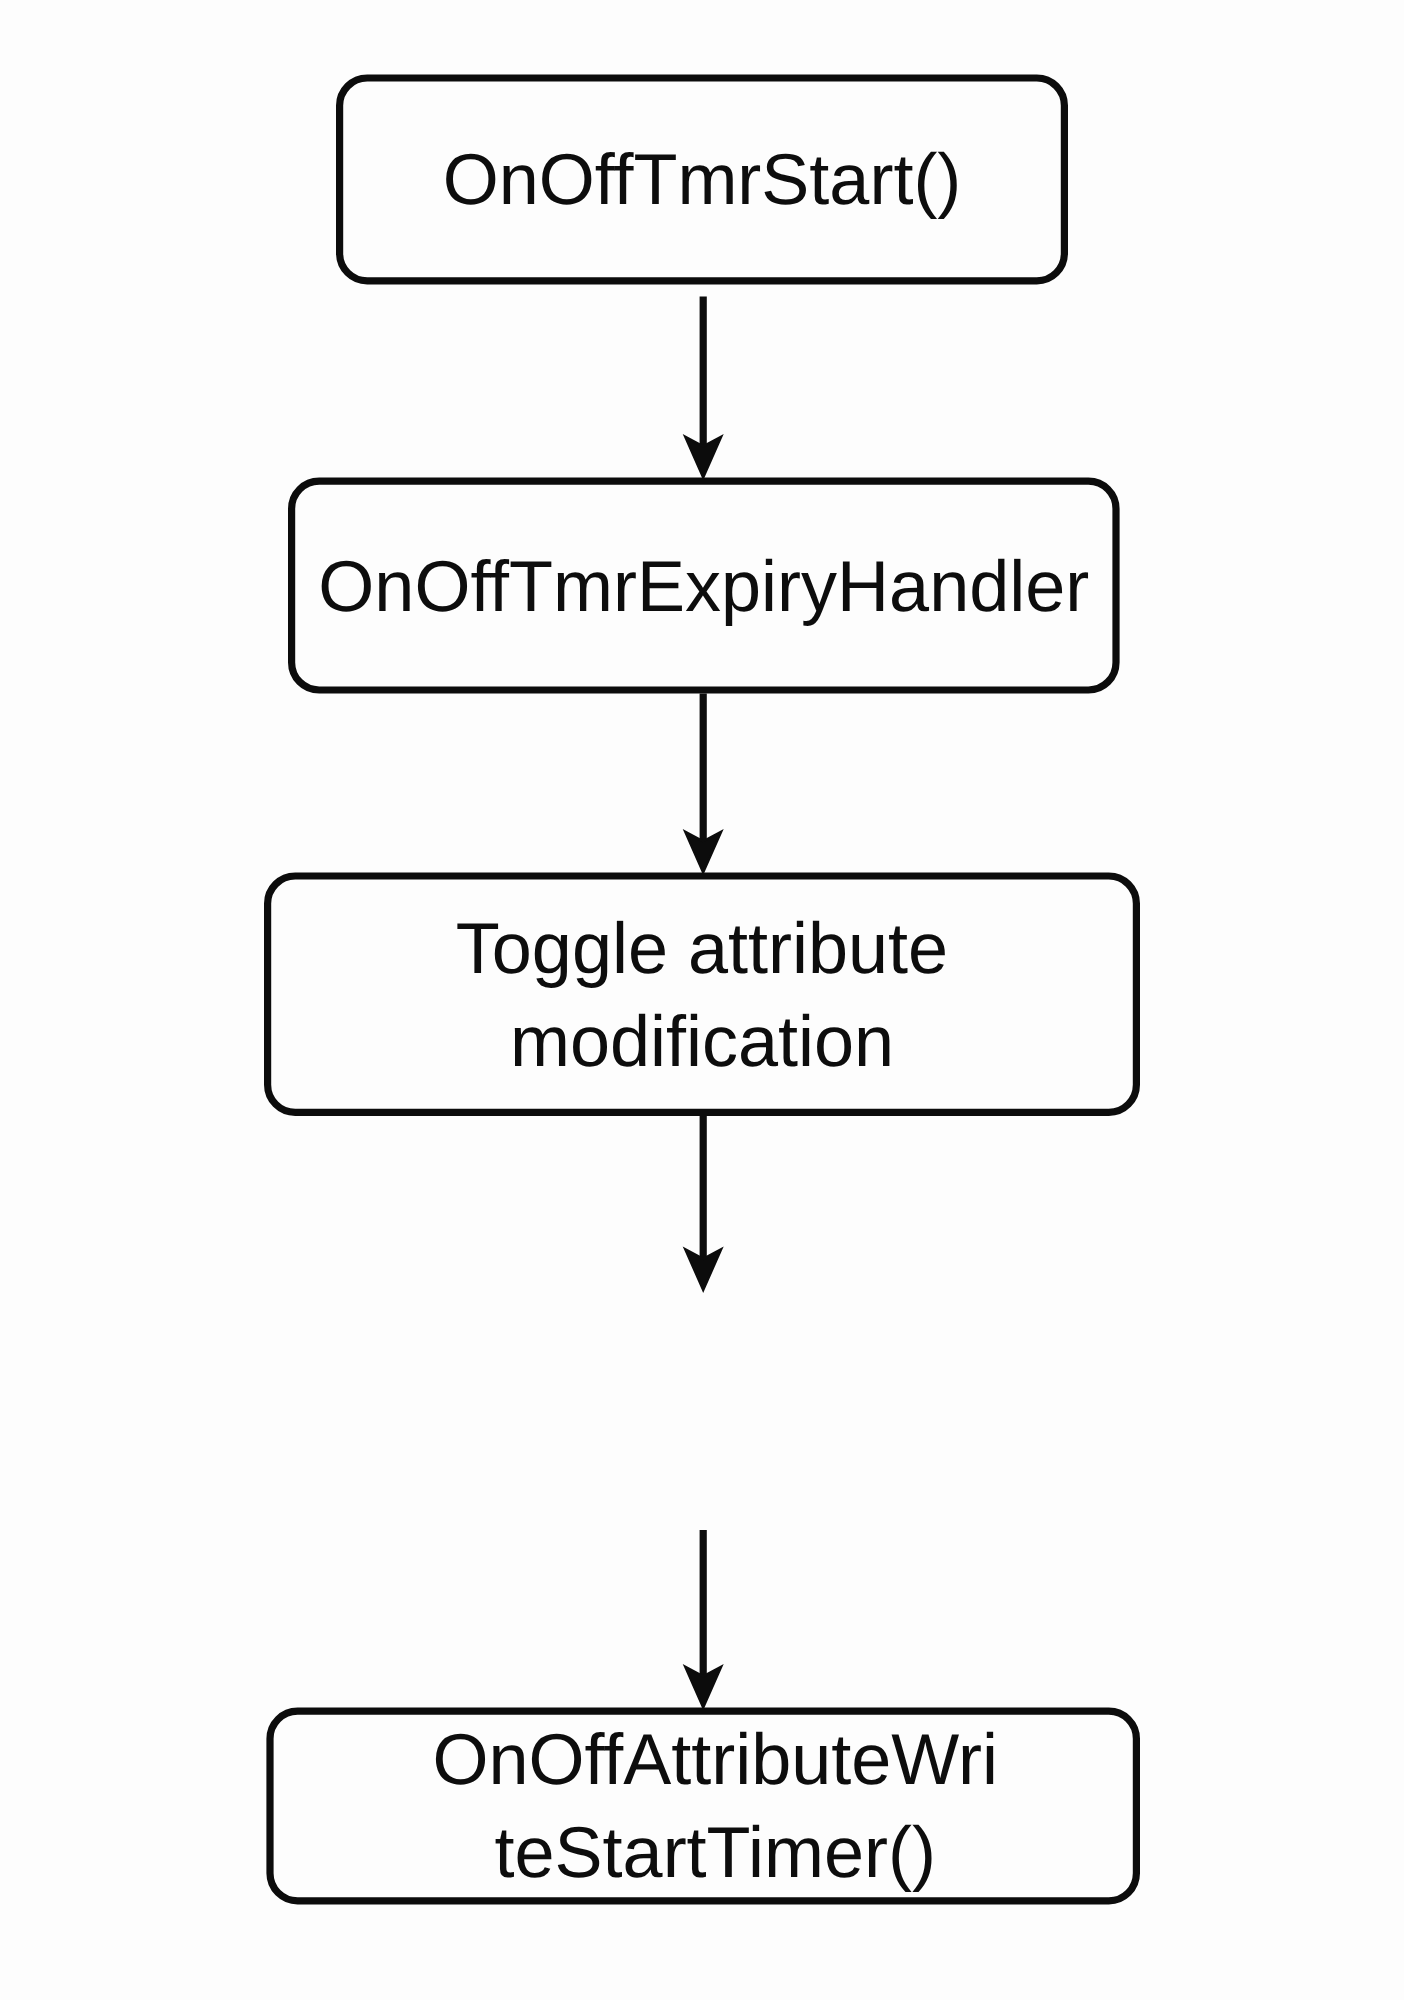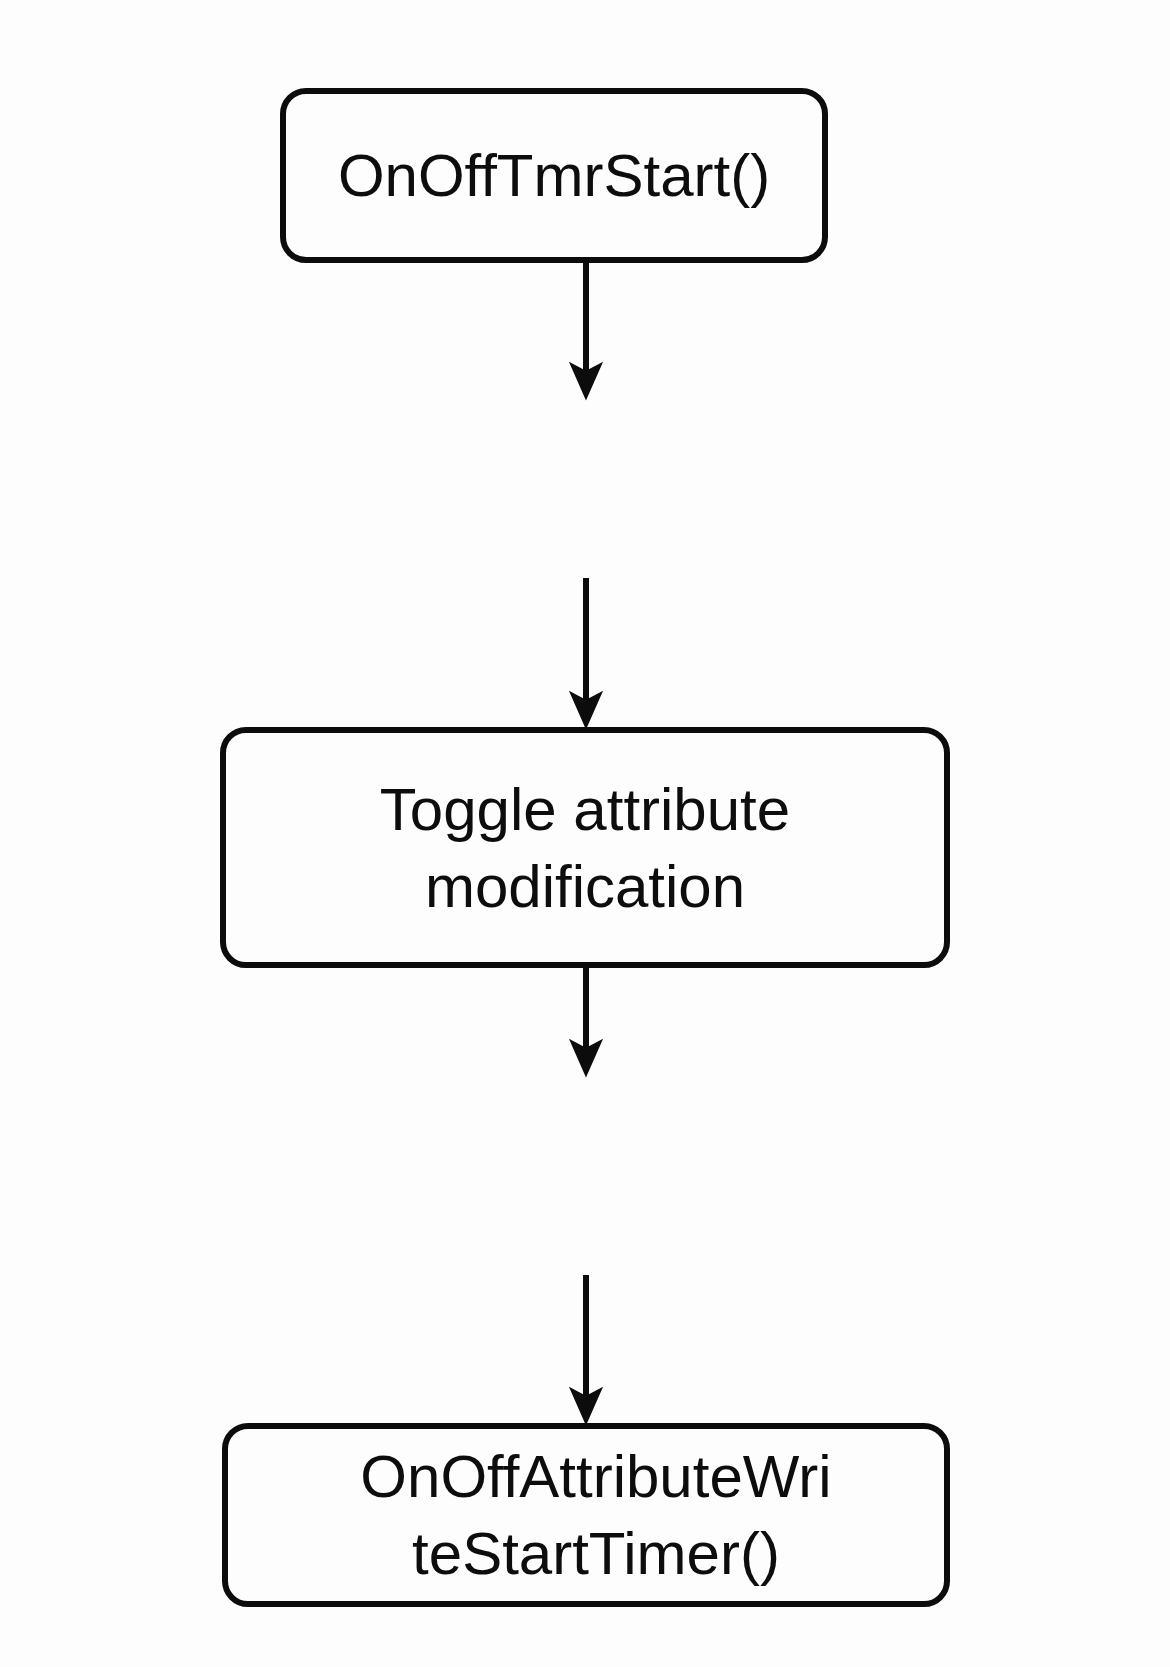--- a/index.html
+++ b/index.html
@@ -29,25 +29,25 @@
     justify-content: center;
     text-align: center;
   }
   .node .label {
     white-space: pre-line;
     font-size: 60px;
     line-height: 77px;
     color: #0d0d0d;
     letter-spacing: 0px;
   }
-  .node1 { left: 280px; top: 88px;   width: 548px; height: 175px; }
+  .node1 { left: 280px; top: 62px;   width: 610px; height: 175px; }
   .node2 { left: 240px; top: 398px;  width: 693px; height: 180px; }
-  .node3 { left: 220px; top: 727px;  width: 730px; height: 241px; }
+  .node3 { left: 220px; top: 727px;  width: 730px; height: 203px; }
   .node4 { left: 222px; top: 1075px; width: 730px; height: 200px; }
-  .node5 { left: 222px; top: 1423px; width: 728px; height: 184px; padding-left: 20px; }
+  .node5 { left: 222px; top: 1423px; width: 728px; height: 164px; padding-left: 20px; }
 </style>
 </head>
 <body>
 
 <div class="page">
 
   <svg class="arrows" viewBox="0 0 1170 1667" xmlns="http://www.w3.org/2000/svg">
     <g stroke="#0c0c0c" fill="#0c0c0c">
       <line x1="586" y1="247" x2="586" y2="372" stroke-width="6"></line>
       <polygon points="586,398 571,364 586,372 601,364" stroke-width="2"></polygon>
@@ -63,20 +63,23 @@
     <g stroke="#0c0c0c" fill="#0c0c0c">
       <line x1="586" y1="1275" x2="586" y2="1397" stroke-width="6"></line>
       <polygon points="586,1423 571,1389 586,1397 601,1389" stroke-width="2"></polygon>
     </g>
   </svg>
 
   <div class="node node1">
     <span class="label">OnOffTmrStart()</span>
   </div>
 
+  <div class="node node2">
+    <span class="label">OnOffTmrExpiryHandler</span>
+  </div>
 
   <div class="node node3">
     <span class="label">Toggle attribute
 modification</span>
   </div>
 
 
   <div class="node node5">
     <span class="label">OnOffAttributeWri
 teStartTimer()</span>

